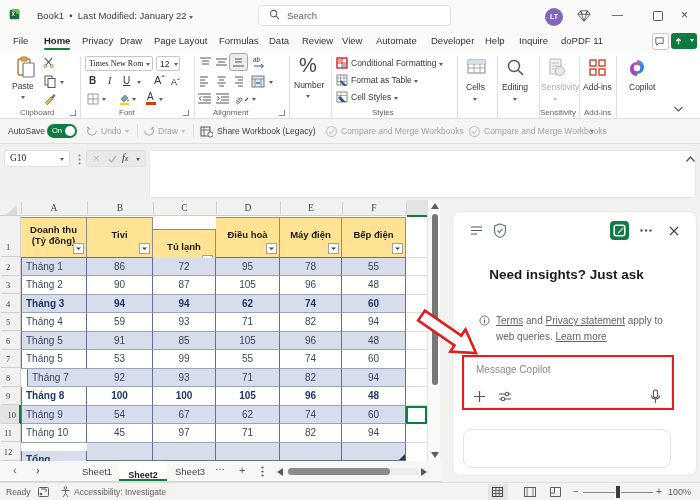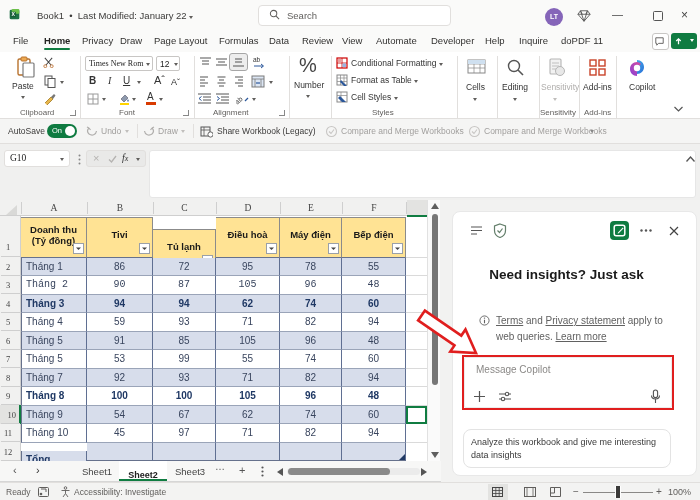--- a/index.html
+++ b/index.html
@@ -490,21 +490,21 @@
       </div>
 </div>
 <div class="trow" style="top:57.5px;height:18.5px;">
 <div class="cell cname rblue" style="left:0;width:66px;height:18.5px;border-left:1px solid #66718c;border-bottom:1px solid #9aa4b8;">Tháng 1</div>
 <div class="cell cnum rblue" style="left:66px;width:66px;height:18.5px;border-bottom:1px solid #9aa4b8;">86</div>
 <div class="cell cnum rblue" style="left:132px;width:63px;height:18.5px;border-bottom:1px solid #9aa4b8;">72</div>
 <div class="cell cnum rblue" style="left:195px;width:64px;height:18.5px;border-bottom:1px solid #9aa4b8;">95</div>
 <div class="cell cnum rblue" style="left:259px;width:62px;height:18.5px;border-bottom:1px solid #9aa4b8;">78</div>
 <div class="cell cnum rblue" style="left:321px;width:64px;height:18.5px;border-bottom:1px solid #9aa4b8;">55</div>
 </div>
-<div class="trow" style="top:76.0px;height:18.5px;font-family:Liberation Mono, monospace;">
+<div class="trow" style="top:76.0px;height:18.5px;">
 <div class="cell cname rwhite" style="left:0;width:66px;height:18.5px;border-left:1px solid #66718c;border-bottom:1px solid #9aa4b8;">Tháng 2</div>
 <div class="cell cnum rwhite" style="left:66px;width:66px;height:18.5px;border-bottom:1px solid #9aa4b8;">90</div>
 <div class="cell cnum rwhite" style="left:132px;width:63px;height:18.5px;border-bottom:1px solid #9aa4b8;">87</div>
 <div class="cell cnum rwhite" style="left:195px;width:64px;height:18.5px;border-bottom:1px solid #9aa4b8;">105</div>
 <div class="cell cnum rwhite" style="left:259px;width:62px;height:18.5px;border-bottom:1px solid #9aa4b8;">96</div>
 <div class="cell cnum rwhite" style="left:321px;width:64px;height:18.5px;border-bottom:1px solid #9aa4b8;">48</div>
 </div>
 <div class="trow" style="top:94.5px;height:18.5px;">
 <div class="cell cname rblue bld" style="left:0;width:66px;height:18.5px;border-left:1px solid #66718c;border-bottom:1px solid #9aa4b8;">Tháng 3</div>
 <div class="cell cnum rblue bld" style="left:66px;width:66px;height:18.5px;border-bottom:1px solid #9aa4b8;">94</div>
@@ -531,21 +531,21 @@
 </div>
 <div class="trow" style="top:150.0px;height:18.5px;">
 <div class="cell cname rwhite" style="left:0;width:66px;height:18.5px;border-left:1px solid #66718c;border-bottom:1px solid #9aa4b8;">Tháng 5</div>
 <div class="cell cnum rwhite" style="left:66px;width:66px;height:18.5px;border-bottom:1px solid #9aa4b8;">53</div>
 <div class="cell cnum rwhite" style="left:132px;width:63px;height:18.5px;border-bottom:1px solid #9aa4b8;">99</div>
 <div class="cell cnum rwhite" style="left:195px;width:64px;height:18.5px;border-bottom:1px solid #9aa4b8;">55</div>
 <div class="cell cnum rwhite" style="left:259px;width:62px;height:18.5px;border-bottom:1px solid #9aa4b8;">74</div>
 <div class="cell cnum rwhite" style="left:321px;width:64px;height:18.5px;border-bottom:1px solid #9aa4b8;">60</div>
 </div>
 <div class="trow" style="top:168.5px;height:18.5px;">
-<div class="cell cname rblue" style="left:0;width:66px;height:18.5px;border-left:1px solid #66718c;border-bottom:1px solid #9aa4b8;">Tháng 7</div>
+<div class="cell cname rblue" style="left:6px;width:66px;height:18.5px;border-left:1px solid #66718c;border-bottom:1px solid #9aa4b8;">Tháng 7</div>
 <div class="cell cnum rblue" style="left:66px;width:66px;height:18.5px;border-bottom:1px solid #9aa4b8;">92</div>
 <div class="cell cnum rblue" style="left:132px;width:63px;height:18.5px;border-bottom:1px solid #9aa4b8;">93</div>
 <div class="cell cnum rblue" style="left:195px;width:64px;height:18.5px;border-bottom:1px solid #9aa4b8;">71</div>
 <div class="cell cnum rblue" style="left:259px;width:62px;height:18.5px;border-bottom:1px solid #9aa4b8;">82</div>
 <div class="cell cnum rblue" style="left:321px;width:64px;height:18.5px;border-bottom:1px solid #9aa4b8;">94</div>
 </div>
 <div class="trow" style="top:187.0px;height:18.5px;">
 <div class="cell cname rwhite bld" style="left:0;width:66px;height:18.5px;border-left:1px solid #66718c;border-bottom:1px solid #9aa4b8;">Tháng 8</div>
 <div class="cell cnum rwhite bld" style="left:66px;width:66px;height:18.5px;border-bottom:1px solid #9aa4b8;">100</div>
 <div class="cell cnum rwhite bld" style="left:132px;width:63px;height:18.5px;border-bottom:1px solid #9aa4b8;">100</div>
@@ -633,21 +633,20 @@
       <path d="M1 4 H13 M1 9 H13" stroke="#555" stroke-width="1.2"></path>
       <circle cx="9" cy="4" r="1.7" fill="#fff" stroke="#555" stroke-width="1.1"></circle>
       <circle cx="5" cy="9" r="1.7" fill="#fff" stroke="#555" stroke-width="1.1"></circle>
     </svg>
   <svg class="abs" style="left:210px;top:189px;" width="11" height="15" viewBox="0 0 11 15">
       <rect x="3.4" y="1" width="4.2" height="7.5" rx="2.1" fill="none" stroke="#555" stroke-width="1.1"></rect>
       <path d="M1.5 6.5 C1.5 11 9.5 11 9.5 6.5 M5.5 10.5 V14" fill="none" stroke="#555" stroke-width="1.1"></path>
     </svg>
   <div class="abs" style="left:22px;top:155px;width:212px;height:55px;border:2.5px solid #e01e1e;box-sizing:border-box;"></div>
   <div class="abs" style="left:23px;top:229px;width:208px;height:39px;background:#fff;border:1px solid #e3e3e3;border-radius:8px;box-sizing:border-box;"></div>
-  <div class="abs" style="left:31px;top:236px;width:192px;font-size:9px;line-height:13px;color:#3b3b3b;">Analyze this workbook and give me interesting data insights</div>
 </div>
 <svg class="abs" style="left:400px;top:290px;" width="100" height="80" viewBox="0 0 100 80">
   <path d="M18.1 30.4 L54.5 55.4 L50.3 61.6 L76 63 L65.5 39.4 L61.3 45.6 L24.9 20.6 Z" fill="#fff" stroke="#e01e1e" stroke-width="2.6" stroke-linejoin="miter"></path>
 </svg>
 <div class="abs" id="tabs">
   <span class="abs" style="left:13px;top:3px;font-size:11px;color:#555;">‹</span>
   <span class="abs" style="left:36px;top:3px;font-size:11px;color:#333;">›</span>
   <span class="tab" style="left:82px;">Sheet1</span>
   <div class="abs" style="left:119px;top:0;width:48px;height:20px;background:#fff;border-bottom:2px solid #107c41;box-sizing:border-box;text-align:center;"><span style="font-size:9px;font-weight:bold;color:#222;position:relative;top:3px;">Sheet2</span></div>
   <span class="tab" style="left:175px;">Sheet3</span>

